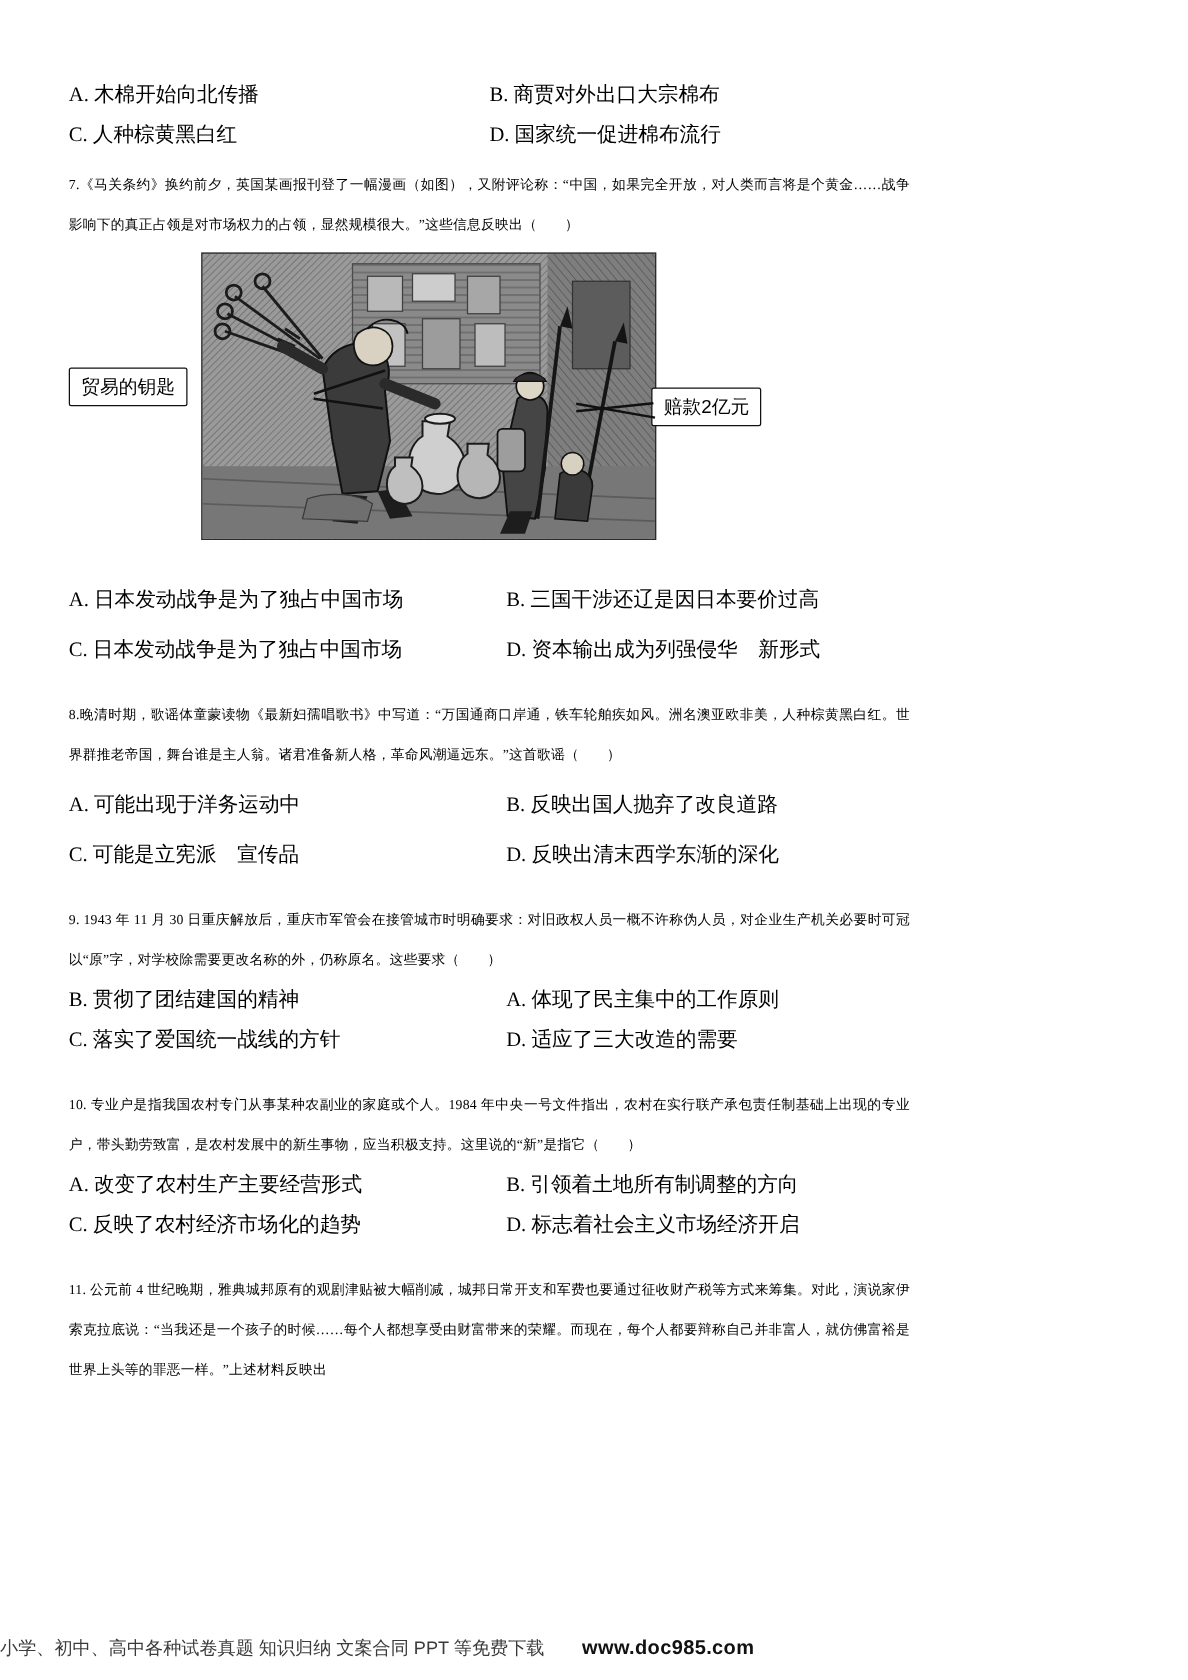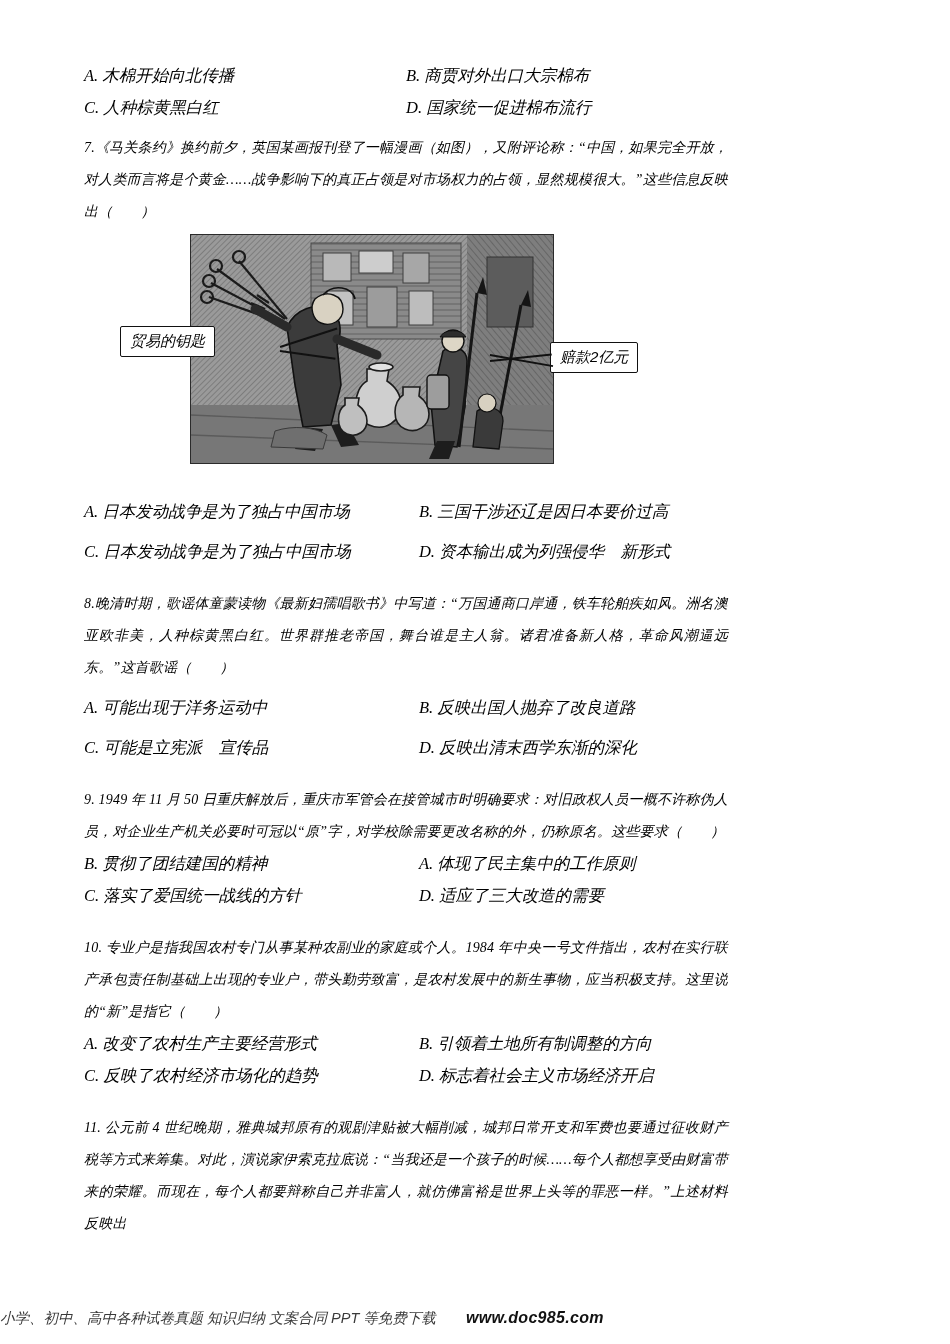--- a/index.html
+++ b/index.html
@@ -11,29 +11,28 @@
     width: 950px;
     min-height: 1344px;
     font-family: "Liberation Serif", "DejaVu Serif", serif;
     color: #000000;
     position: relative;
   }
   .page {
     width: 820px;
     min-height: 1344px;
     box-sizing: border-box;
-    padding: 60px 92px 0 84px;
+    padding: 60px 92px 0 55px;
     position: relative;
-    font-style: italic;
   }
   .q-block {
     margin-bottom: 6px;
   }
   .q-stem {
-    font-size: 14px;
+    font-size: 11px;
     line-height: 32px;
     text-align: justify;
     text-justify: inter-ideograph;
     letter-spacing: 0.2px;
   }
   .opt-row {
     display: flex;
     font-size: 16.5px;
     line-height: 32px;
   }
@@ -70,21 +69,20 @@
     background: #fff;
     font-family: "Liberation Sans", "DejaVu Sans", sans-serif;
     font-size: 15px;
     padding: 5px 9px;
     white-space: nowrap;
     border-radius: 2px;
   }
   .callout-left {
     left: 0px;
     top: 92px;
-    margin-left: 36px;
   }
   .callout-right {
     left: 466px;
     top: 108px;
   }
   .leader {
     position: absolute;
     background: #111;
     height: 1.6px;
     transform-origin: left center;
@@ -244,21 +242,21 @@
     <div class="spacer-sm"></div>
     <div class="opt-row wide">
       <span class="opt">C. 可能是立宪派　宣传品</span>
       <span class="opt">D. 反映出清末西学东渐的深化</span>
     </div>
   </div>
 
   <div class="spacer-md"></div>
 
   <div class="q-block">
-    <div class="q-stem">9. 1949 年 11 月 50 日重庆解放后，重庆市军管会在接管城市时明确要求：对旧政权人员一概不许称伪人员，对企业生产机关必要时可冠以“原”字，对学校除需要更改名称的外，仍称原名。这些要求（　　）</div>
+    <div class="q-stem">9. 1943 年 11 月 30 日重庆解放后，重庆市军管会在接管城市时明确要求：对旧政权人员一概不许称伪人员，对企业生产机关必要时可冠以“原”字，对学校除需要更改名称的外，仍称原名。这些要求（　　）</div>
     <div class="opt-row wide">
       <span class="opt">B. 贯彻了团结建国的精神</span>
       <span class="opt">A. 体现了民主集中的工作原则</span>
     </div>
     <div class="opt-row wide">
       <span class="opt">C. 落实了爱国统一战线的方针</span>
       <span class="opt">D. 适应了三大改造的需要</span>
     </div>
   </div>
 

